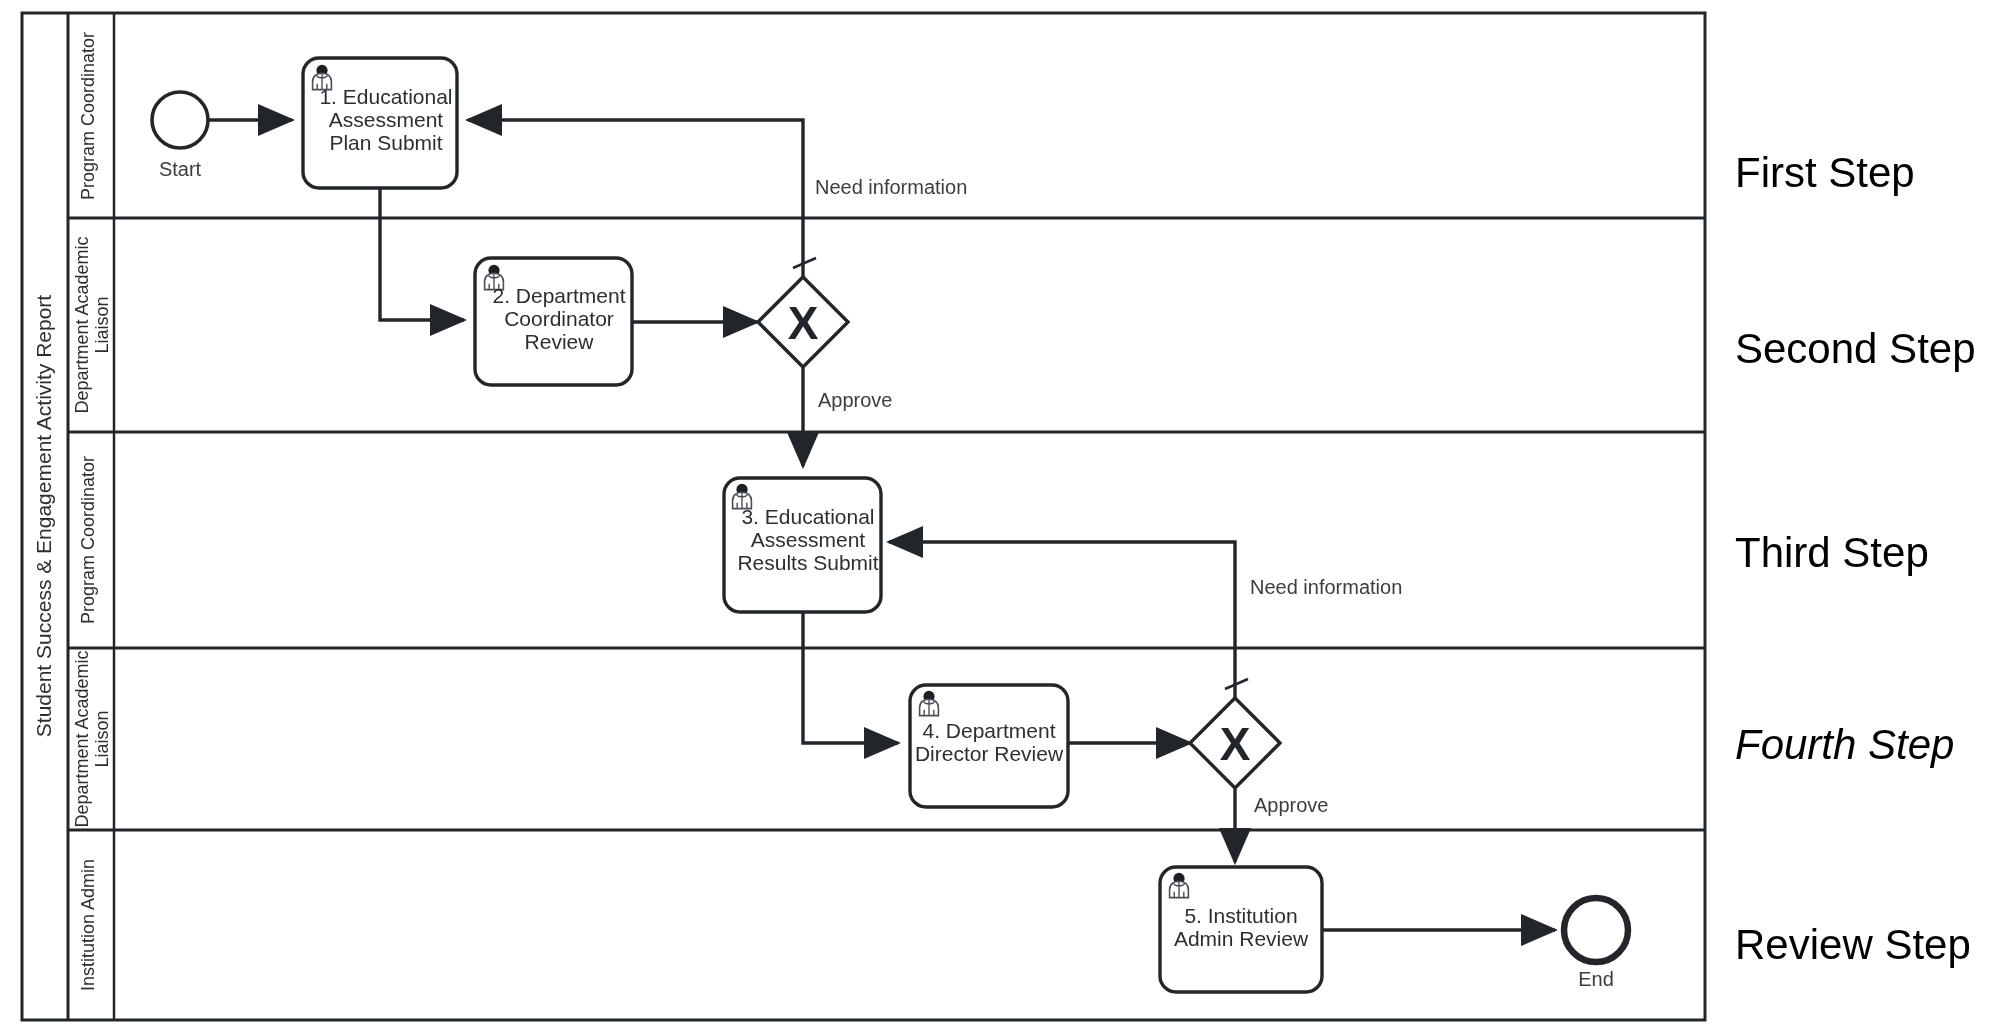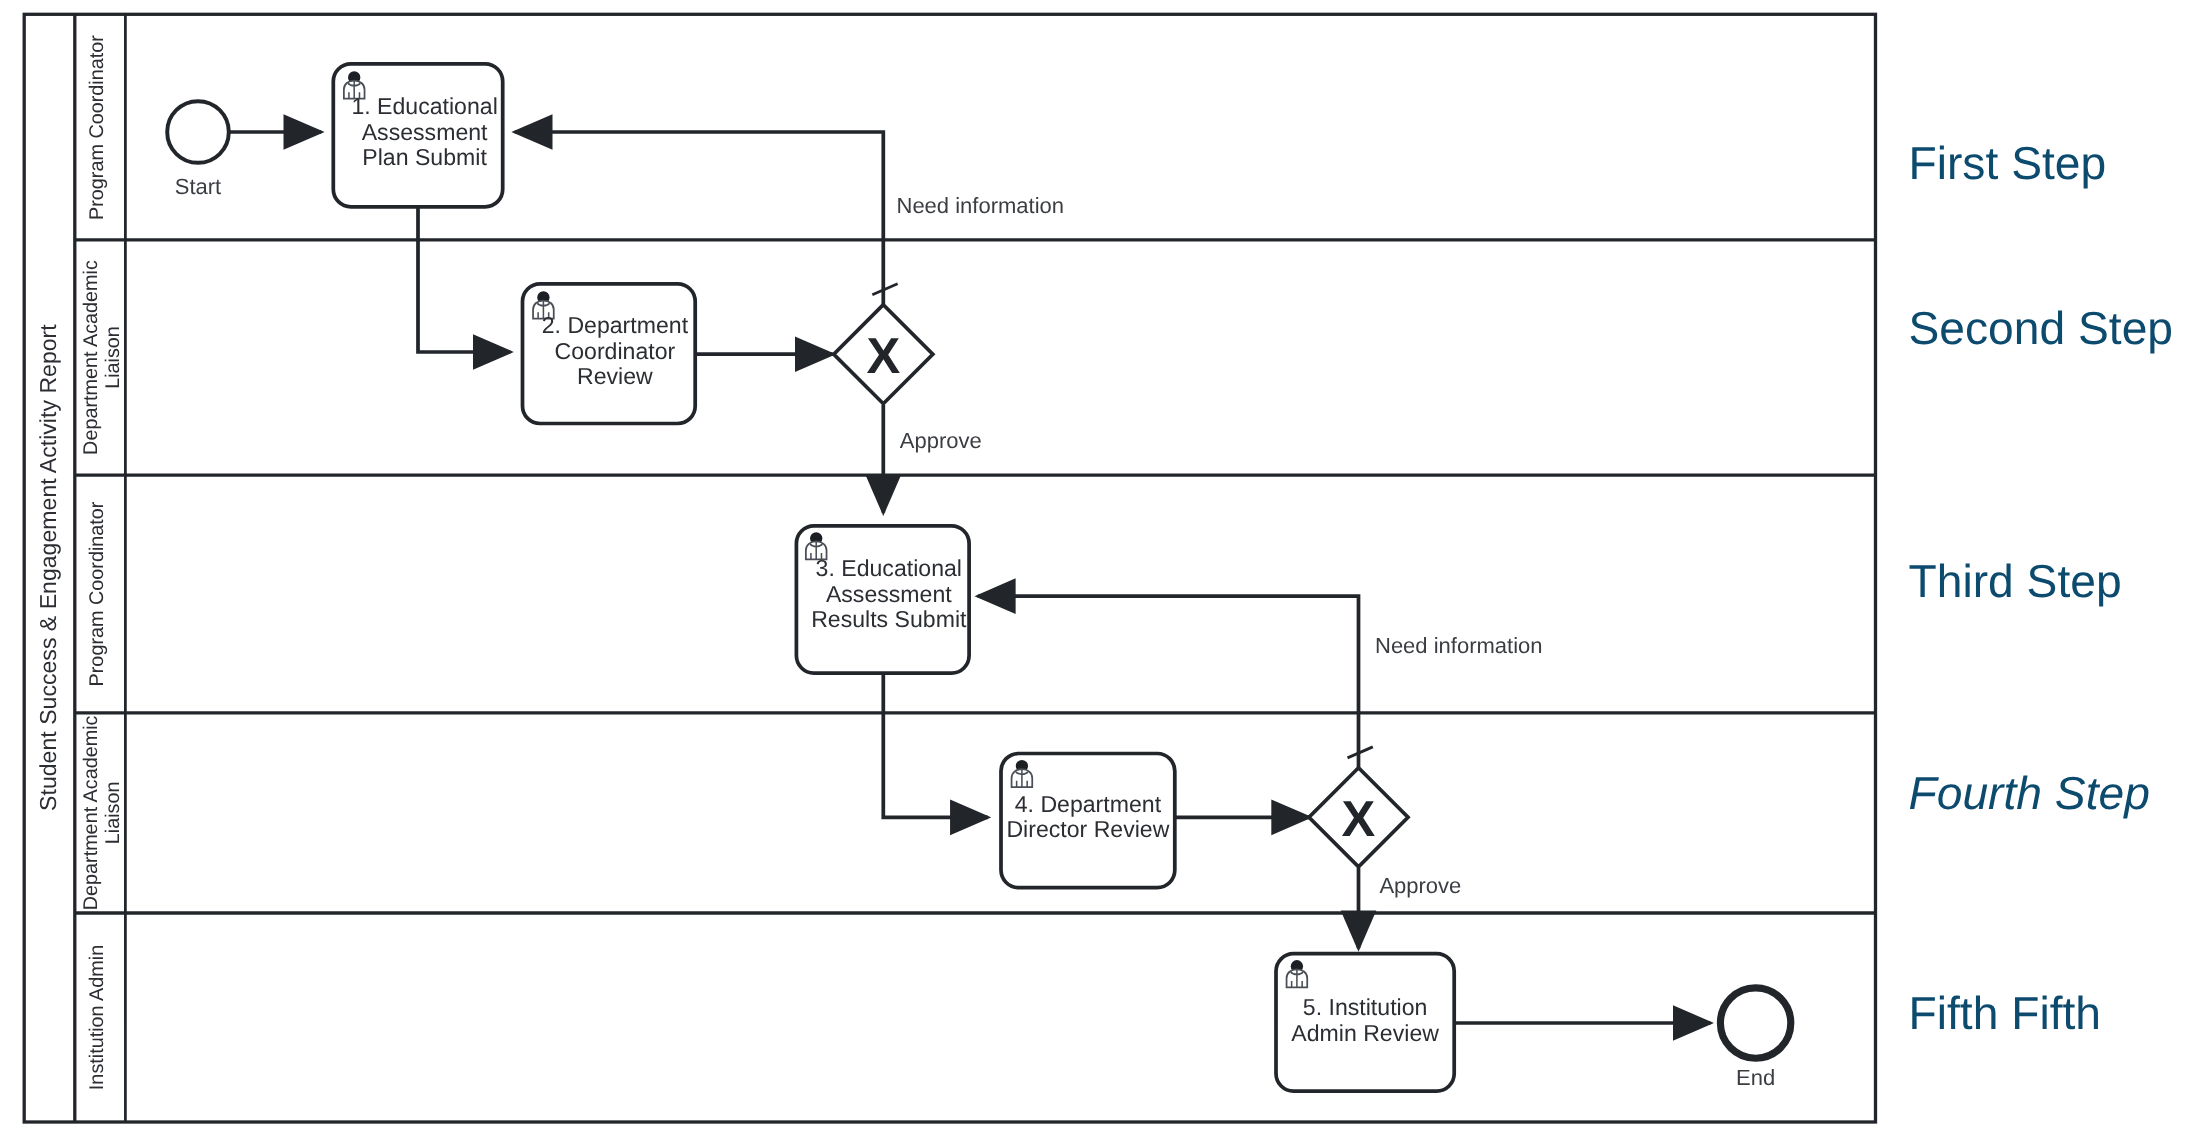--- a/index.html
+++ b/index.html
@@ -1,20 +1,20 @@
 <!DOCTYPE html>
 <html><head>
 <meta charset="utf-8">
 <style>
   html,body{margin:0;padding:0;background:#ffffff;}
   body{width:2010px;height:1034px;font-family:"Liberation Sans",sans-serif;overflow:hidden;}
   #stage{position:relative;width:2010px;height:1034px;background:#fff;}
   svg#canvas{position:absolute;left:0;top:0;width:2010px;height:1034px;}
   .steps{position:absolute;left:1735px;top:0;width:275px;height:1034px;}
-  .step-label{position:absolute;left:0;color:#0c4a6e;font-size:42px;font-family:"Liberation Sans",sans-serif;white-space:nowrap;line-height:1;}
+  .step-label{position:absolute;left:0;color:#000000;font-size:42px;font-family:"Liberation Sans",sans-serif;white-space:nowrap;line-height:1;margin-top:24px;}
   .task-text{font-family:"Liberation Sans",sans-serif;font-size:21px;fill:#2b2e33;}
   .lane-text{font-family:"Liberation Sans",sans-serif;font-size:18px;fill:#2b2e33;}
   .pool-text{font-family:"Liberation Sans",sans-serif;font-size:21px;fill:#2b2e33;}
   .edge-text{font-family:"Liberation Sans",sans-serif;font-size:20px;fill:#3a3d42;}
   .ev-text{font-family:"Liberation Sans",sans-serif;font-size:20px;fill:#3a3d42;}
   .gw-x{font-family:"Liberation Sans",sans-serif;font-size:46px;font-weight:bold;fill:#22262b;}
 </style>
 </head>
 <body>
 
@@ -155,19 +155,19 @@
     </g>
 
     <text class="edge-text" x="815" y="194">Need information</text>
     <text class="edge-text" x="818" y="407">Approve</text>
     <text class="edge-text" x="1250" y="594">Need information</text>
     <text class="edge-text" x="1254" y="812">Approve</text>
   </svg>
 
   <div class="steps">
     <div class="step-label" style="top:128px;">First Step</div>
-    <div class="step-label" style="top:278px;">Second Step</div>
+    <div class="step-label" style="top:304px;">Second Step</div>
     <div class="step-label" style="top:508px;">Third Step</div>
     <div class="step-label" style="top:700px;font-style:italic;">Fourth Step</div>
-    <div class="step-label" style="top:900px;">Fifth Fifth</div>
+    <div class="step-label" style="top:900px;">Review Step</div>
   </div>
 
 </div>
 
 </body></html>

